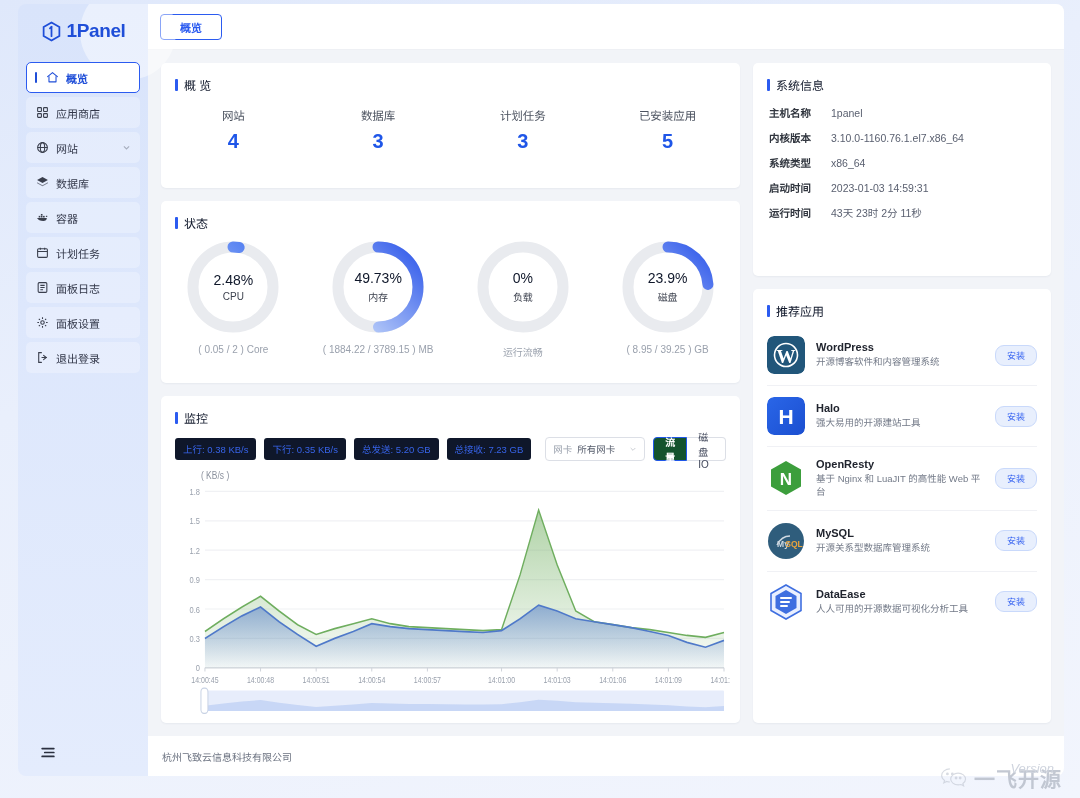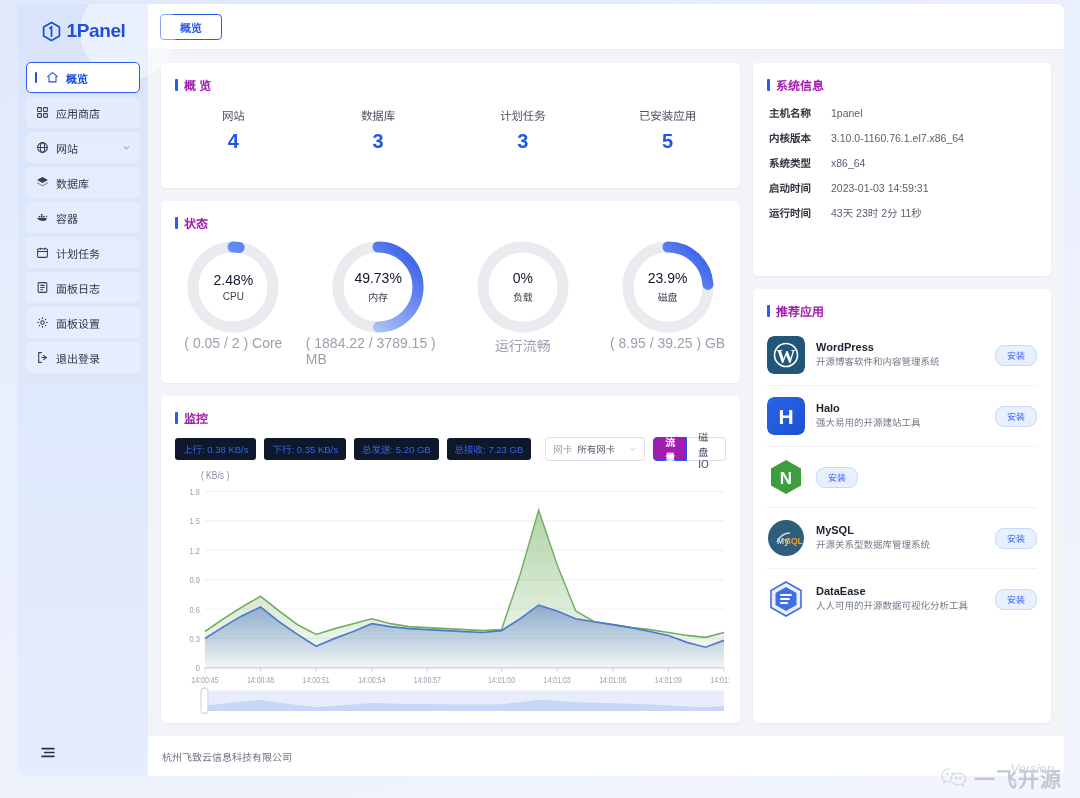--- a/index.html
+++ b/index.html
@@ -126,21 +126,21 @@
   .col-left { flex: 1 1 auto; display: flex; flex-direction: column; gap: 13px; min-width: 0; }
   .col-right { width: 298px; flex: 0 0 298px; display: flex; flex-direction: column; gap: 13px; }
 
   .card {
     background: #fff;
     border-radius: 5px;
     box-shadow: 0 1px 2px rgba(22,35,70,.05);
   }
   .card-title {
     display: flex; align-items: center; gap: 6px;
-    font-size: 12px; font-weight: bold; color: #a21caf;
+    font-size: 12px; font-weight: normal; color: #0f172a;
     padding: 13px 0 0 14px;
   }
   .card-title::before {
     content:""; width: 3px; height: 12px;
     background: #2b5bf0; border-radius: 1px; display:block;
   }
 
   
   .ov-card { height: 125px; }
   .ov-stats { display: flex; padding: 14px 0 0 0; }
@@ -154,21 +154,21 @@
   .gauge { flex: 1 1 0; display: flex; flex-direction: column; align-items: center; }
   .gauge-ring { position: relative; width: 96px; height: 96px; }
   .gauge-ring svg { width: 96px; height: 96px; display:block; transform: rotate(-90deg); }
   .gauge-center {
     position: absolute; left: 0; top: 0; width: 96px; height: 96px;
     display:flex; flex-direction: column; align-items: center; justify-content: center;
     gap: 3px;
   }
   .g-pct { font-size: 14px; color: #0f172a; }
   .g-name { font-size: 10px; color: #3d424f; }
-  .g-sub { font-size: 14px; color: #9aa1ad; }
+  .g-sub { font-size: 10px; color: #9aa1ad; margin-top: 9px; }
 
   
   .mon-card { flex: 1 1 auto; display: flex; flex-direction: column; min-height: 0; }
   .mon-toolbar {
     display: flex; align-items: center; gap: 8px;
     padding: 11px 14px 0 14px;
     flex-wrap: nowrap;
   }
   .chip {
     background: #0f172a; color: #3763e8;
@@ -191,21 +191,21 @@
   .seg-btn {
     height: 24px; padding: 0 11px;
     border: 1px solid #dcdfe6;
     font-size: 10px; color: #41475a;
     background: #fff;
     display: flex; align-items: center;
     cursor: pointer;
   }
   .seg-btn:first-child { border-radius: 4px 0 0 4px; }
   .seg-btn:last-child { border-radius: 0 4px 4px 0; border-left: none; }
-  .seg-btn.active { background: #a21caf; border-color: #1f56e8; color: #fff; font-weight: bold; }
+  .seg-btn.active { background: #14532d; border-color: #1f56e8; color: #fff; font-weight: bold; }
 
   .chart-wrap { flex: 1 1 auto; position: relative; min-height: 0; padding: 4px 10px 0 10px; }
   .chart-svg { width: 100%; height: 100%; display:block; }
 
   
   .sys-card { height: 213px; }
   .sys-rows { padding: 12px 0 0 16px; }
   .sys-row { display: flex; align-items: baseline; margin-bottom: 10px; font-size: 10.5px; }
   .sys-key { width: 62px; flex: 0 0 62px; color: #31363f; font-weight: bold; }
   .sys-val { color: #5a6070; }
@@ -659,20 +659,24 @@
               <button class="install-btn">安装</button>
             </div>
 
             <div class="app-row">
               <span class="app-icon">
                 <svg viewBox="0 0 38 38">
                   <path d="M19 2 34 10.5v17L19 36 4 27.5v-17z" fill="#3c9e3c"></path>
                   <text x="19" y="26" font-size="17" font-family="Liberation Sans, sans-serif" font-weight="bold" fill="#fff" text-anchor="middle">N</text>
                 </svg>
               </span>
+              <span class="app-meta">
+                <span class="app-name" style="display:block">OpenResty</span>
+                <span class="app-desc" style="display:block">基于 Nginx 和 LuaJIT 的高性能 Web 平台</span>
+              </span>
               <button class="install-btn">安装</button>
             </div>
 
             <div class="app-row">
               <span class="app-icon">
                 <svg viewBox="0 0 38 38">
                   <circle cx="19" cy="19" r="18" fill="#2f5d7c"></circle>
                   <path d="M10 23c3-6 8-9 13-9" fill="none" stroke="#cfd9e2" stroke-width="1.4"></path>
                   <text x="16" y="25" font-size="8.5" font-family="Liberation Sans, sans-serif" font-weight="bold" fill="#cfd9e2" text-anchor="middle">My</text>
                   <text x="27" y="25" font-size="8.5" font-family="Liberation Sans, sans-serif" font-weight="bold" fill="#e8a33d" text-anchor="middle">SQL</text>

